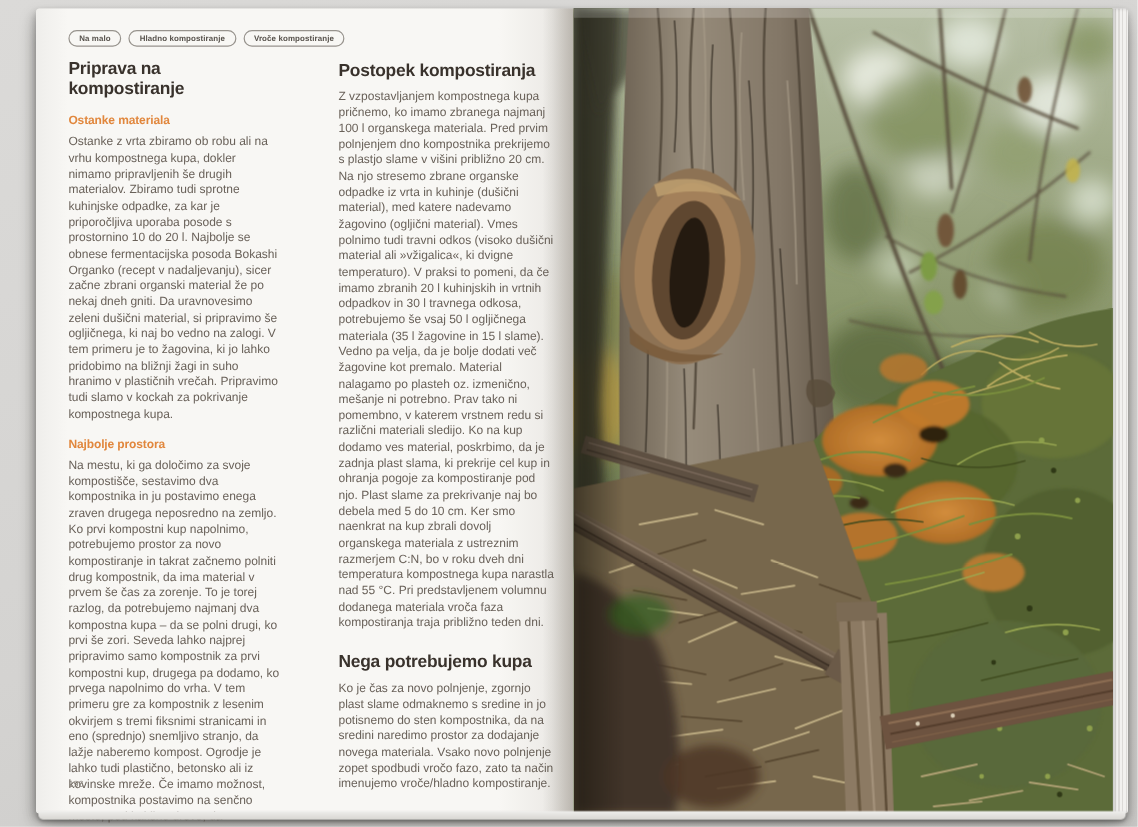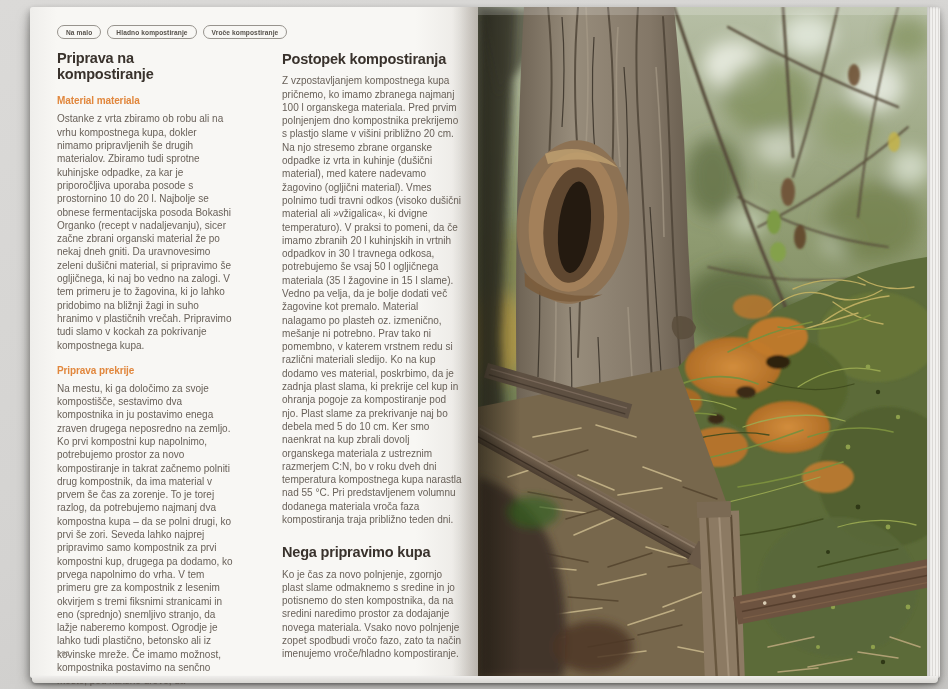--- a/index.html
+++ b/index.html
@@ -84,29 +84,29 @@
   <div class="page-left">
     <div class="tags">
       <span class="tag">Na malo</span>
       <span class="tag">Hladno kompostiranje</span>
       <span class="tag">Vroče kompostiranje</span>
     </div>
 
     <div class="cols">
       <div class="col1">
         <h1 class="sec">Priprava na kompostiranje</h1>
-        <h2 class="sub">Material materiala</h2>
+        <h2 class="sub">Ostanke materiala</h2>
         <p class="body">Ostanke z vrta zbiramo ob robu ali na vrhu kompostnega kupa, dokler nimamo pripravljenih še drugih materialov. Zbiramo tudi sprotne kuhinjske odpadke, za kar je priporočljiva uporaba posode s prostornino 10 do 20 l. Najbolje se obnese fermentacijska posoda Bokashi Organko (recept v nadaljevanju), sicer začne zbrani organski material že po nekaj dneh gniti. Da uravnovesimo zeleni dušični material, si pripravimo še ogljičnega, ki naj bo vedno na zalogi. V tem primeru je to žagovina, ki jo lahko pridobimo na bližnji žagi in suho hranimo v plastičnih vrečah. Pripravimo tudi slamo v kockah za pokrivanje kompostnega kupa.</p>
-        <h2 class="sub">Priprava prekrije</h2>
+        <h2 class="sub">Najbolje prostora</h2>
         <p class="body">Na mestu, ki ga določimo za svoje kompostišče, sestavimo dva kompostnika in ju postavimo enega zraven drugega neposredno na zemljo. Ko prvi kompostni kup napolnimo, potrebujemo prostor za novo kompostiranje in takrat začnemo polniti drug kompostnik, da ima material v prvem še čas za zorenje. To je torej razlog, da potrebujemo najmanj dva kompostna kupa – da se polni drugi, ko prvi še zori. Seveda lahko najprej pripravimo samo kompostnik za prvi kompostni kup, drugega pa dodamo, ko prvega napolnimo do vrha. V tem primeru gre za kompostnik z lesenim okvirjem s tremi fiksnimi stranicami in eno (sprednjo) snemljivo stranjo, da lažje naberemo kompost. Ogrodje je lahko tudi plastično, betonsko ali iz kovinske mreže. Če imamo možnost, kompostnika postavimo na senčno mesto, pod kakšno drevo, da zmanjšamo izhlapevanje vlage v poletnih mesecih.</p>
       </div>
       <div class="col2">
         <h1 class="sec">Postopek kompostiranja</h1>
         <p class="body">Z vzpostavljanjem kompostnega kupa pričnemo, ko imamo zbranega najmanj 100 l organskega materiala. Pred prvim polnjenjem dno kompostnika prekrijemo s plastjo slame v višini približno 20 cm. Na njo stresemo zbrane organske odpadke iz vrta in kuhinje (dušični material), med katere nadevamo žagovino (ogljični material). Vmes polnimo tudi travni odkos (visoko dušični material ali »vžigalica«, ki dvigne temperaturo). V praksi to pomeni, da če imamo zbranih 20 l kuhinjskih in vrtnih odpadkov in 30 l travnega odkosa, potrebujemo še vsaj 50 l ogljičnega materiala (35 l žagovine in 15 l slame). Vedno pa velja, da je bolje dodati več žagovine kot premalo. Material nalagamo po plasteh oz. izmenično, mešanje ni potrebno. Prav tako ni pomembno, v katerem vrstnem redu si različni materiali sledijo. Ko na kup dodamo ves material, poskrbimo, da je zadnja plast slama, ki prekrije cel kup in ohranja pogoje za kompostiranje pod njo. Plast slame za prekrivanje naj bo debela med 5 do 10 cm. Ker smo naenkrat na kup zbrali dovolj organskega materiala z ustreznim razmerjem C:N, bo v roku dveh dni temperatura kompostnega kupa narastla nad 55 °C. Pri predstavljenem volumnu dodanega materiala vroča faza kompostiranja traja približno teden dni.</p>
-        <h1 class="sec h-gap">Nega pripravimo kupa</h1>
+        <h1 class="sec h-gap">Nega potrebujemo kupa</h1>
         <p class="body">Ko je čas za novo polnjenje, zgornjo plast slame odmaknemo s sredine in jo potisnemo do sten kompostnika, da na sredini naredimo prostor za dodajanje novega materiala. Vsako novo polnjenje zopet spodbudi vročo fazo, zato ta način imenujemo vroče/hladno kompostiranje.</p>
       </div>
     </div>
 
     <div class="page-number">196</div>
     <div class="gutter-left"></div>
   </div>
 
   <div class="page-right">
     <svg viewBox="0 0 449 671" xmlns="http://www.w3.org/2000/svg">

